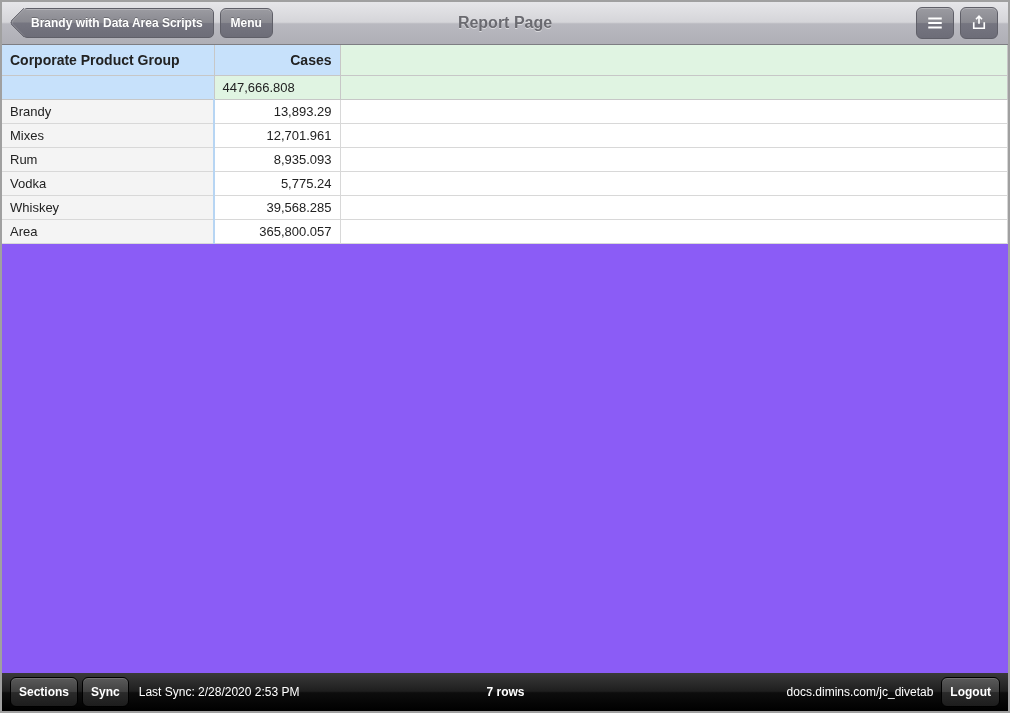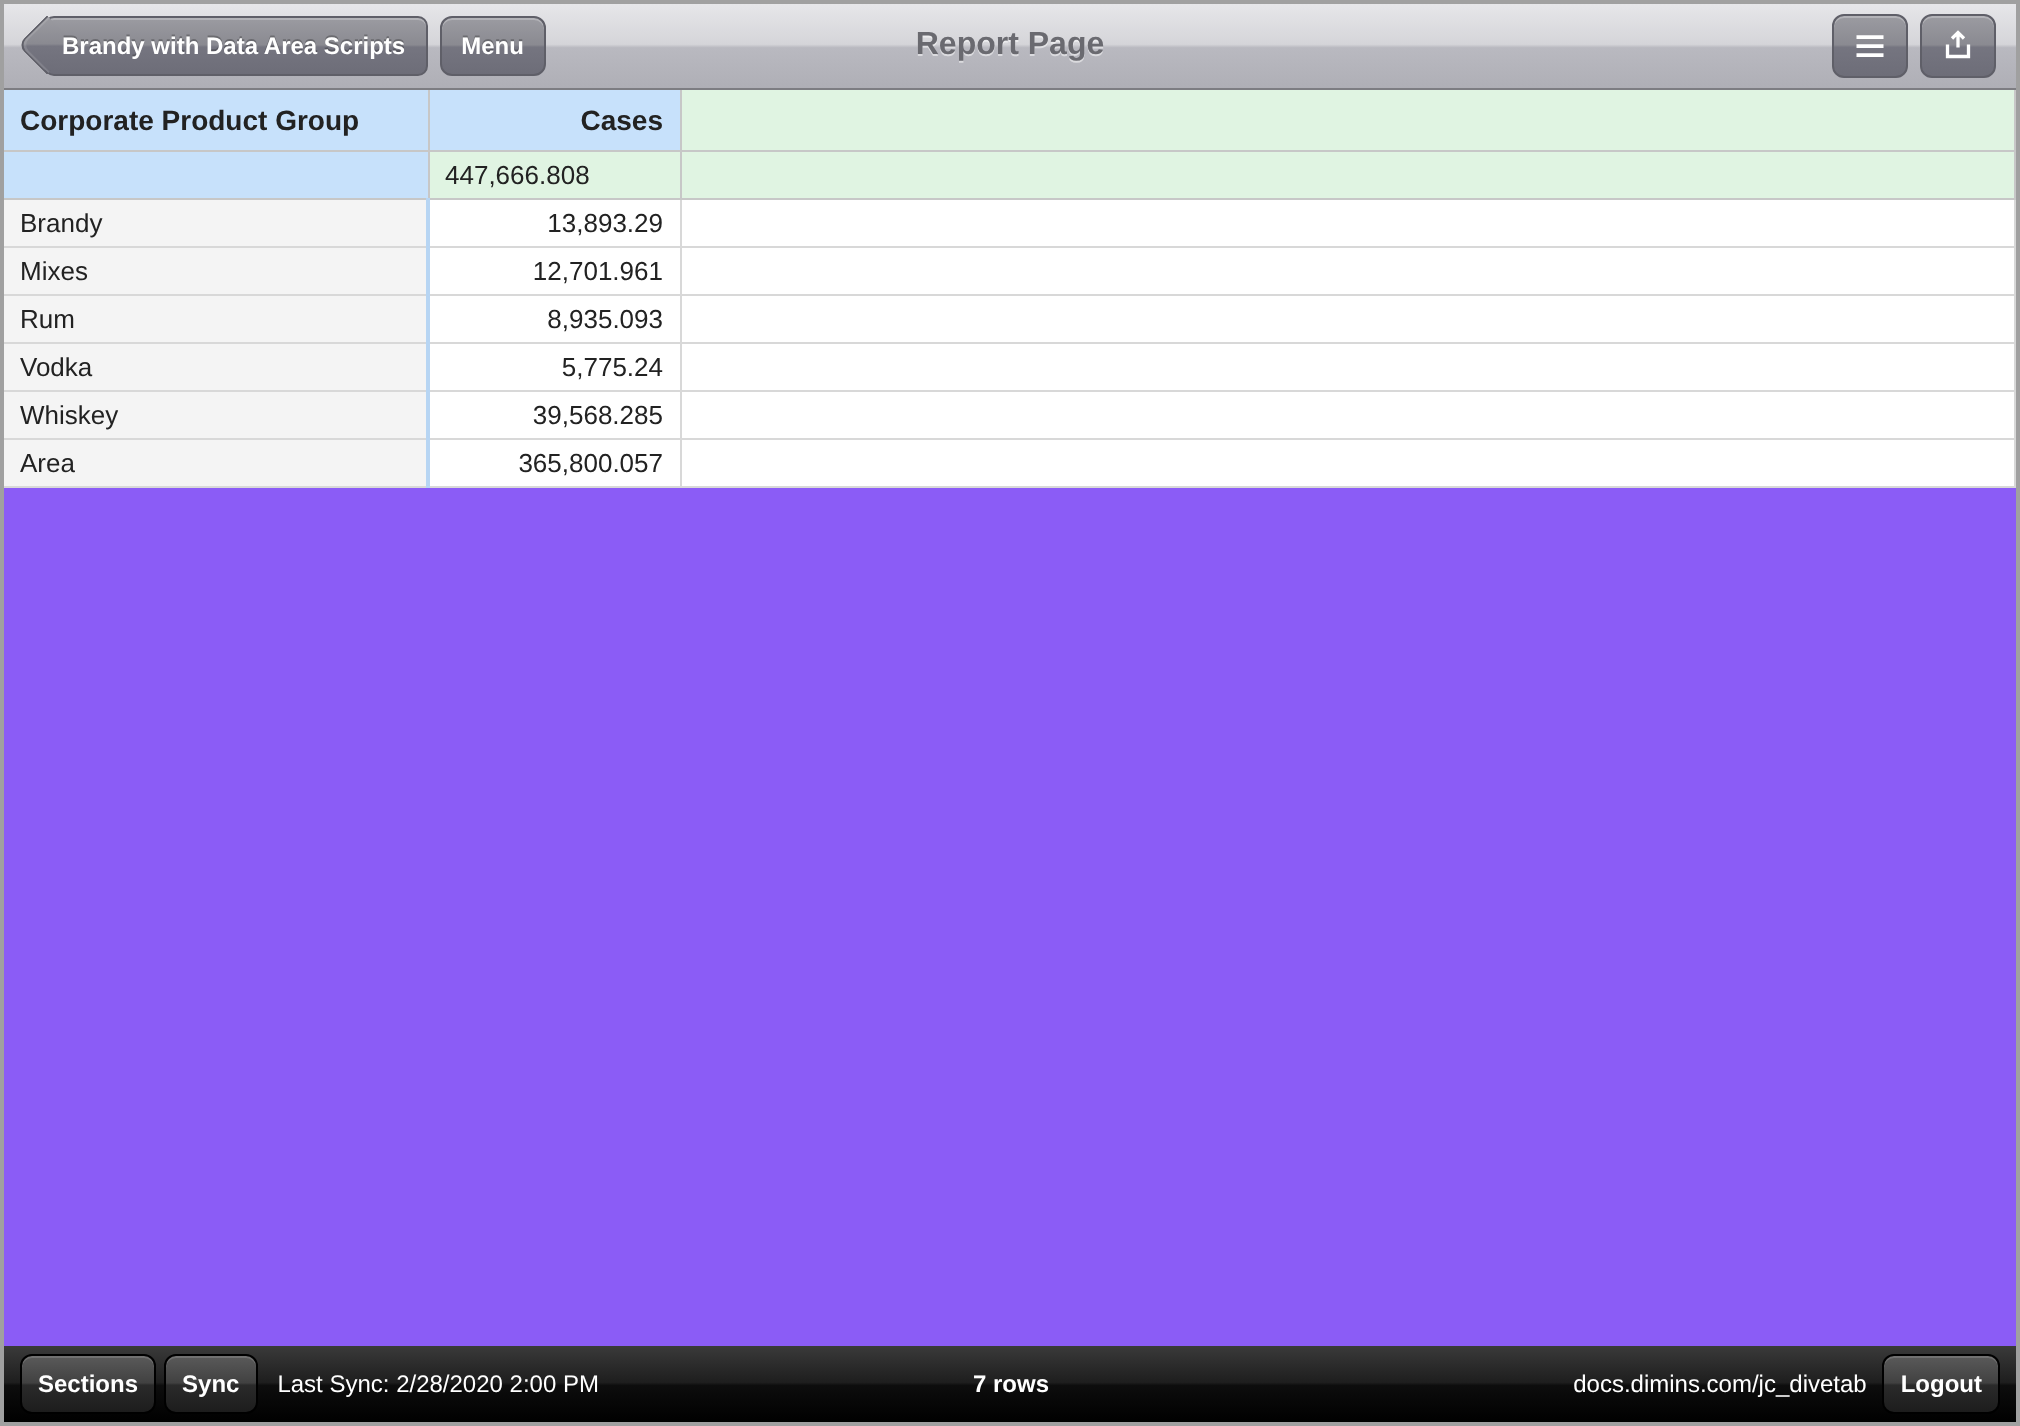--- a/index.html
+++ b/index.html
@@ -284,21 +284,21 @@
     </table>
   </div>
 
   <div class="bottombar">
     <div class="dark-btn">
       <span>Sections</span>
     </div>
     <div class="dark-btn">
       <span>Sync</span>
     </div>
-    <div class="status-text">Last Sync: 2/28/2020 2:00 PM</div>
+    <div class="status-text">Last Sync: 2/28/2020 2:53 PM</div>
     <div class="center-status">7 rows</div>
     <div class="right-status">docs.dimins.com/jc_divetab</div>
     <div class="dark-btn">
       <span>Logout</span>
     </div>
   </div>
 
 </div>
 
 </body></html>

